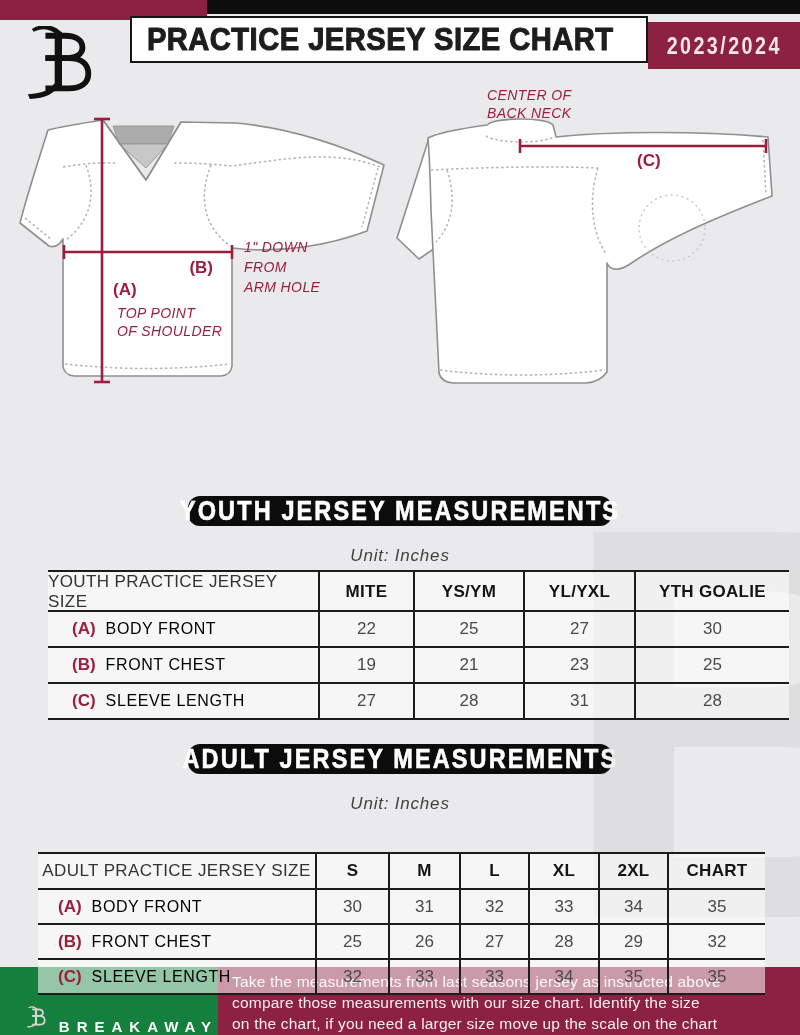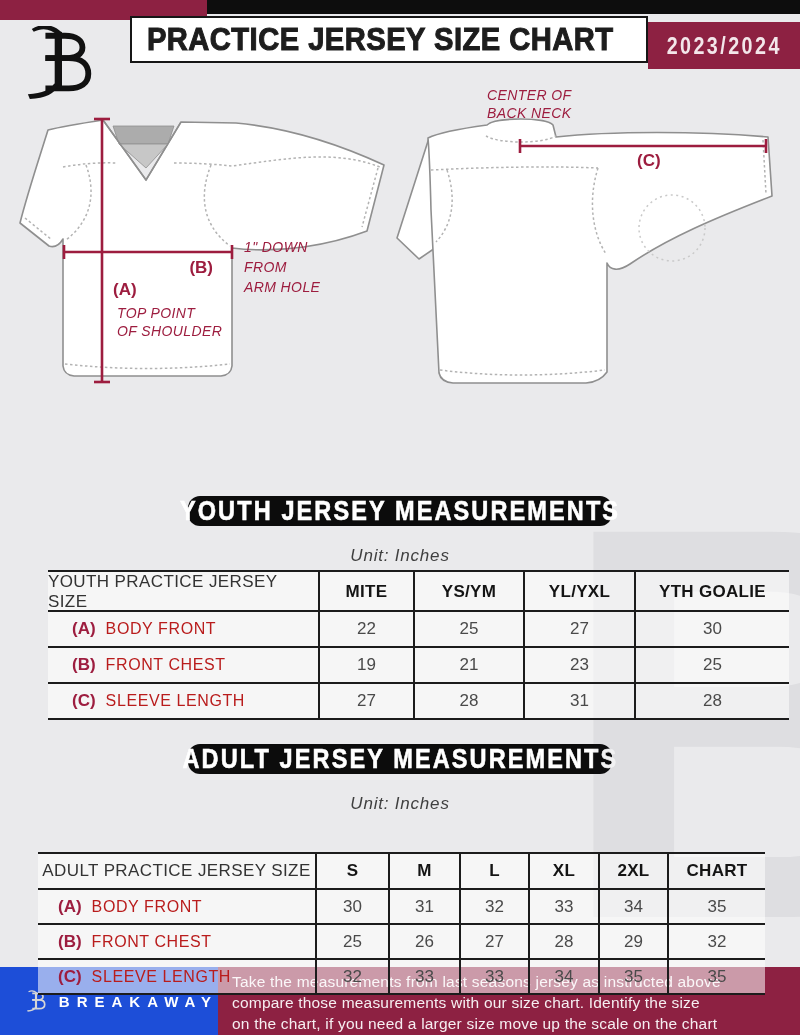--- a/index.html
+++ b/index.html
@@ -60,31 +60,31 @@
   .ytbl .tr.th{height:38px;}
   .atbl .tr{grid-template-columns:277px 73px 71px 69px 70px 69px 98px;height:33px;}
   .atbl .tr.th{height:34px;}
   .td{height:100%;display:flex;align-items:center;justify-content:center;}
   .td.vcol{border-left:2px solid #1c1c1c;}
   .th .td.hlabel{font-size:17px;color:#333;letter-spacing:.4px;font-weight:500;}
   .th .td.vcol{font-size:17px;font-weight:bold;color:#141414;letter-spacing:.3px;}
   .td.rlabel{justify-content:flex-start;padding-left:24px;box-sizing:border-box;}
   .atbl .td.rlabel{padding-left:20px;}
   .key{color:#9d1d3f;font-weight:bold;font-size:17px;margin-right:10px;}
-  .lbl{color:#b91c1c;font-size:16px;letter-spacing:.6px;font-weight:500;}
+  .lbl{color:#000000;font-size:16px;letter-spacing:.6px;font-weight:500;}
   .num{font-size:17px;color:#4a4a4a;font-weight:500;}
   
   .watermark{
     position:absolute;left:556px;top:505px;z-index:1;
     font-size:560px;line-height:.78;font-weight:bold;color:rgba(40,40,55,.06);
     pointer-events:none;
   }
   
-  .footer-black{position:absolute;left:0;top:967px;width:218px;height:68px;background:#1d4ed8;
-    display:flex;align-items:center;}
+  .footer-black{position:absolute;left:0;top:967px;width:218px;height:68px;background:#15803d;
+    display:flex;align-items:flex-end;}
   .footer-logo{width:32px;height:36px;margin-left:26px;}
   .brand{color:#ffffff;font-size:15px;font-weight:bold;letter-spacing:7px;margin-left:13px;white-space:nowrap;}
   .footer-maroon{position:absolute;left:218px;top:967px;width:582px;height:68px;background:#8d2142;
     box-sizing:border-box;padding:4px 0 0 14px;display:flex;flex-direction:column;justify-content:flex-start;}
   .footer-maroon div{color:#f6eef1;font-size:15.5px;line-height:21px;letter-spacing:.2px;white-space:nowrap;}
 </style>
 </head>
 <body>
 
 <div class="page">

